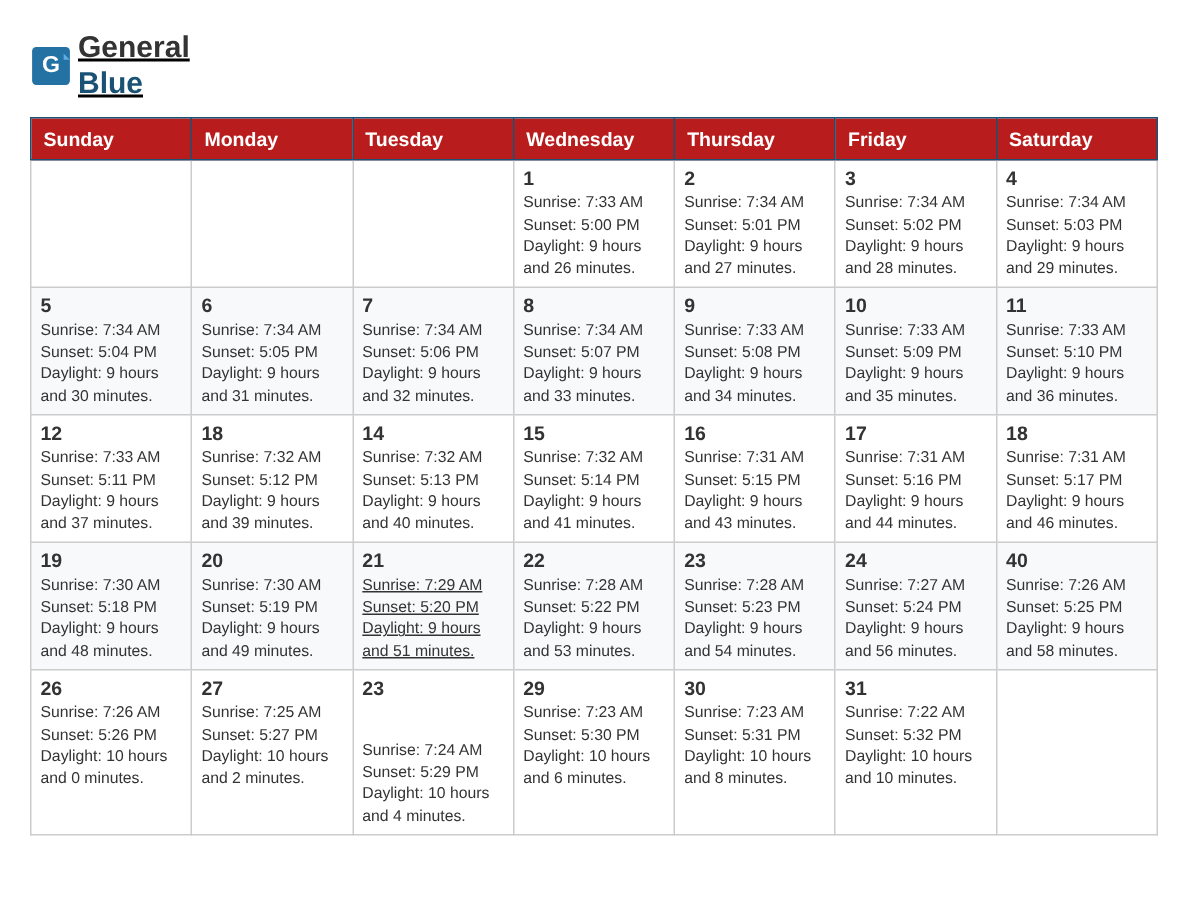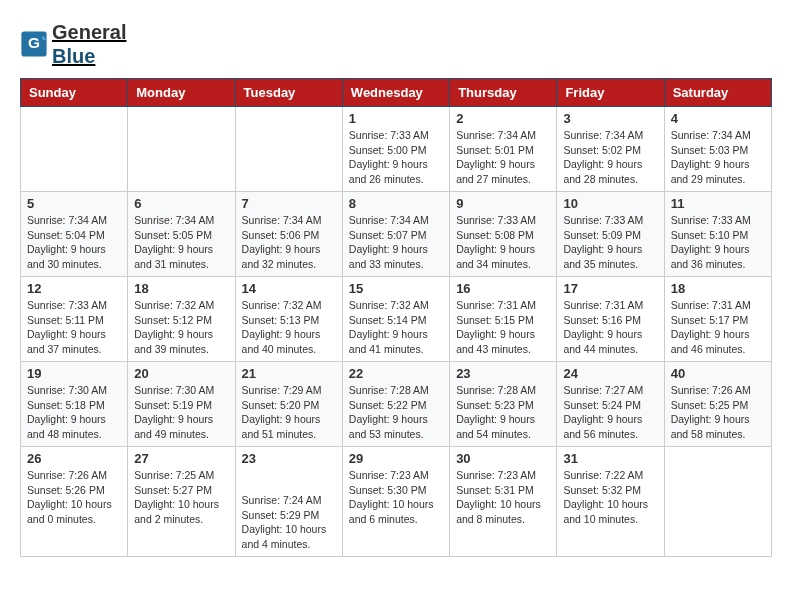--- a/index.html
+++ b/index.html
@@ -245,21 +245,21 @@
 Daylight: 9 hours and 48 minutes.</div>
         </td>
         <td>
           <span class="day-number">20</span>
           <div class="day-info" style="white-space: pre-line;">Sunrise: 7:30 AM
 Sunset: 5:19 PM
 Daylight: 9 hours and 49 minutes.</div>
         </td>
         <td>
           <span class="day-number">21</span>
-          <div class="day-info" style="white-space: pre-line;">Sunrise: 7:29 AM
+          <div class="day-info" style="white-space: pre-line; text-decoration: underline;">Sunrise: 7:29 AM
 Sunset: 5:20 PM
 Daylight: 9 hours and 51 minutes.</div>
         </td>
         <td>
           <span class="day-number">22</span>
           <div class="day-info" style="white-space: pre-line;">Sunrise: 7:28 AM
 Sunset: 5:22 PM
 Daylight: 9 hours and 53 minutes.</div>
         </td>
         <td>

